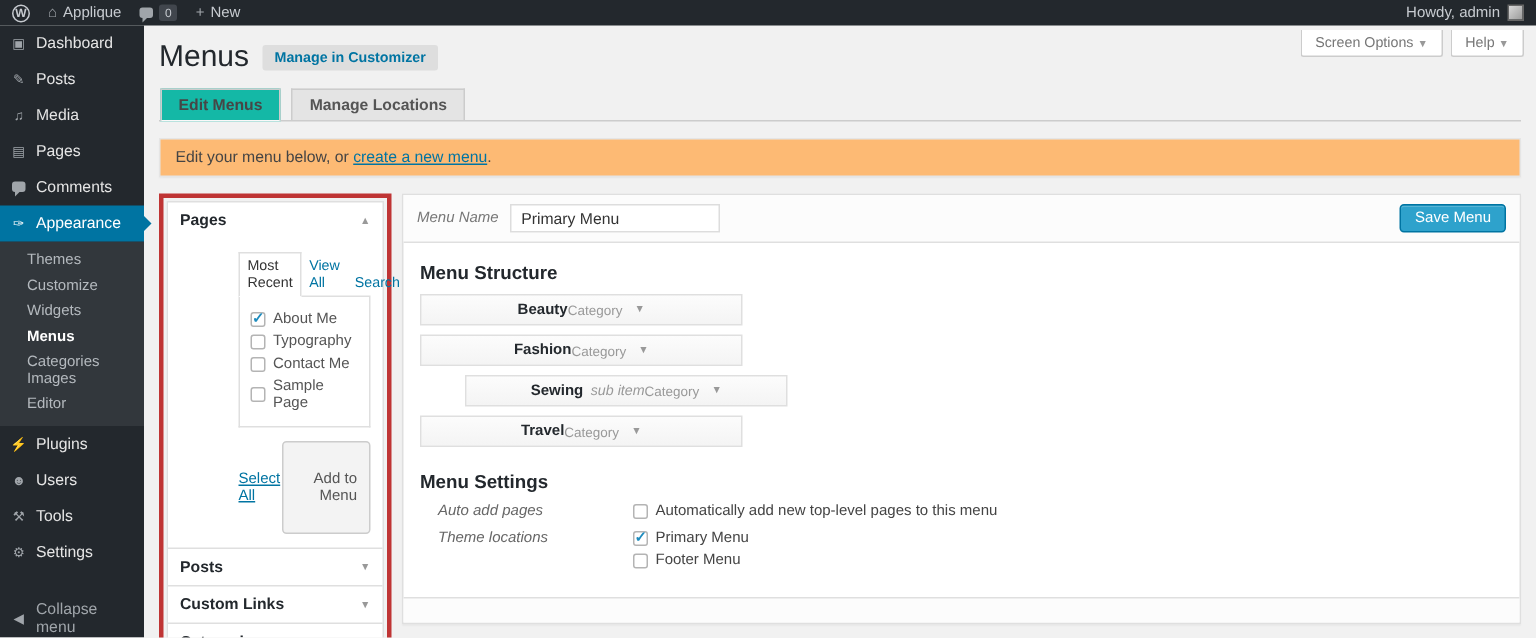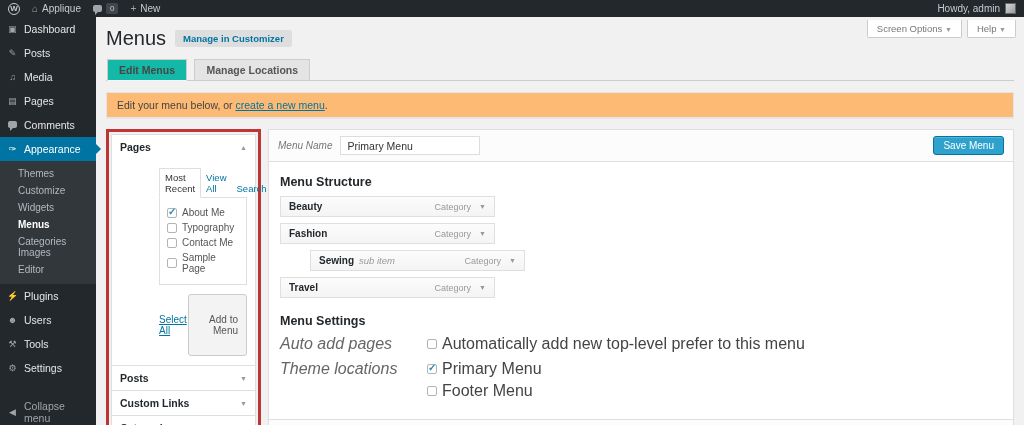--- a/index.html
+++ b/index.html
@@ -143,33 +143,33 @@
     font-size:10px; padding:3px 9px; cursor:pointer; box-shadow:inset 0 1px 0 rgba(255,255,255,.2);
   }
   .spacer { flex:1; }
 
   .editor-body { padding:9px 11px 12px; }
   .sec-title { font-size:12.5px; font-weight:bold; color:#23282d; margin:4px 0 7px; }
   .structure-desc { font-size:10px; color:#444; margin-bottom:11px; }
 
   .menu-item {
     width:215px; height:21px; margin-bottom:6px;
-    display:flex; align-items:center; justify-content:space-between;
+    display:flex; align-items:center; justify-content:center;
     padding:0 8px; border:1px solid #dfdfdf; background:linear-gradient(#fcfcfc,#f4f4f4);
     cursor:move;
   }
   .menu-item.sub { margin-left:30px; }
   .mi-label { font-size:10px; font-weight:bold; color:#23282d; }
   .mi-sub-note { font-size:9.5px; font-style:italic; color:#999; font-weight:normal; margin-left:5px; }
   .mi-right { display:flex; align-items:center; gap:8px; }
   .mi-type { font-size:9px; color:#999; }
   .mi-car { font-size:7px; color:#999; cursor:pointer; }
 
   .settings { margin-top:16px; }
-  .set-row { display:flex; margin:7px 0; font-size:16px;gap:17px; }
+  .set-row { display:flex; margin:7px 12px; font-size:10px; }
   .set-label { width:130px; flex:0 0 130px; font-style:italic; color:#666; }
   .set-opts { display:flex; flex-direction:column; gap:4px; }
   .opt { display:flex; align-items:center; gap:5px; color:#444; }
 
   .editor-foot {
     display:flex; justify-content:space-between; align-items:center;
     padding:8px 10px; border-top:1px solid #dfdfdf; background:#fcfcfc;
   }
 </style>
 </head>
@@ -376,21 +376,21 @@
           </span>
         </div>
 
         <div class="settings">
           <div class="sec-title">Menu Settings</div>
           <div class="set-row">
             <span class="set-label">Auto add pages</span>
             <span class="set-opts">
               <span class="opt">
                 <span class="cb"></span>
-                <span>Automatically add new top-level prefer to this menu</span>
+                <span>Automatically add new top-level pages to this menu</span>
               </span>
             </span>
           </div>
           <div class="set-row">
             <span class="set-label">Theme locations</span>
             <span class="set-opts">
               <span class="opt">
                 <span class="cb checked"></span>
                 <span>Primary Menu</span>
               </span>

